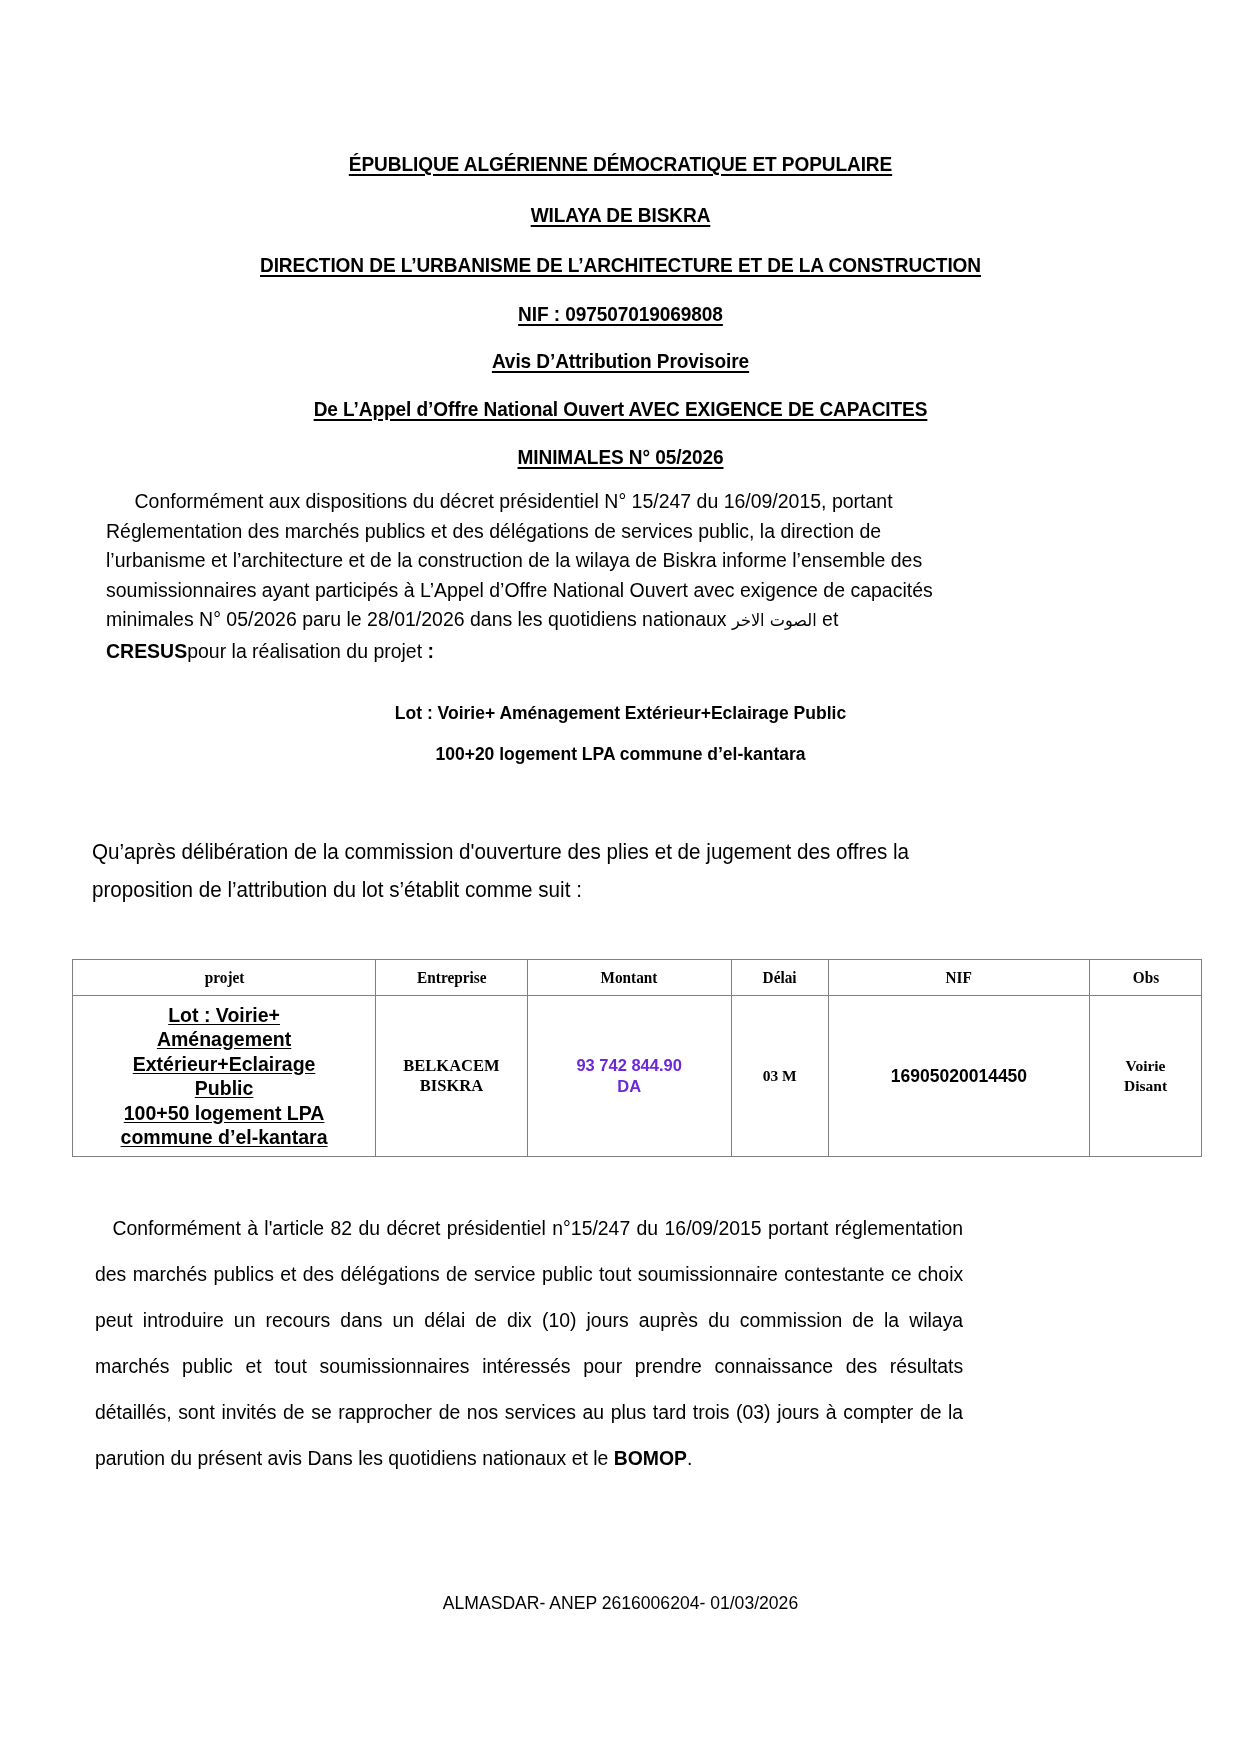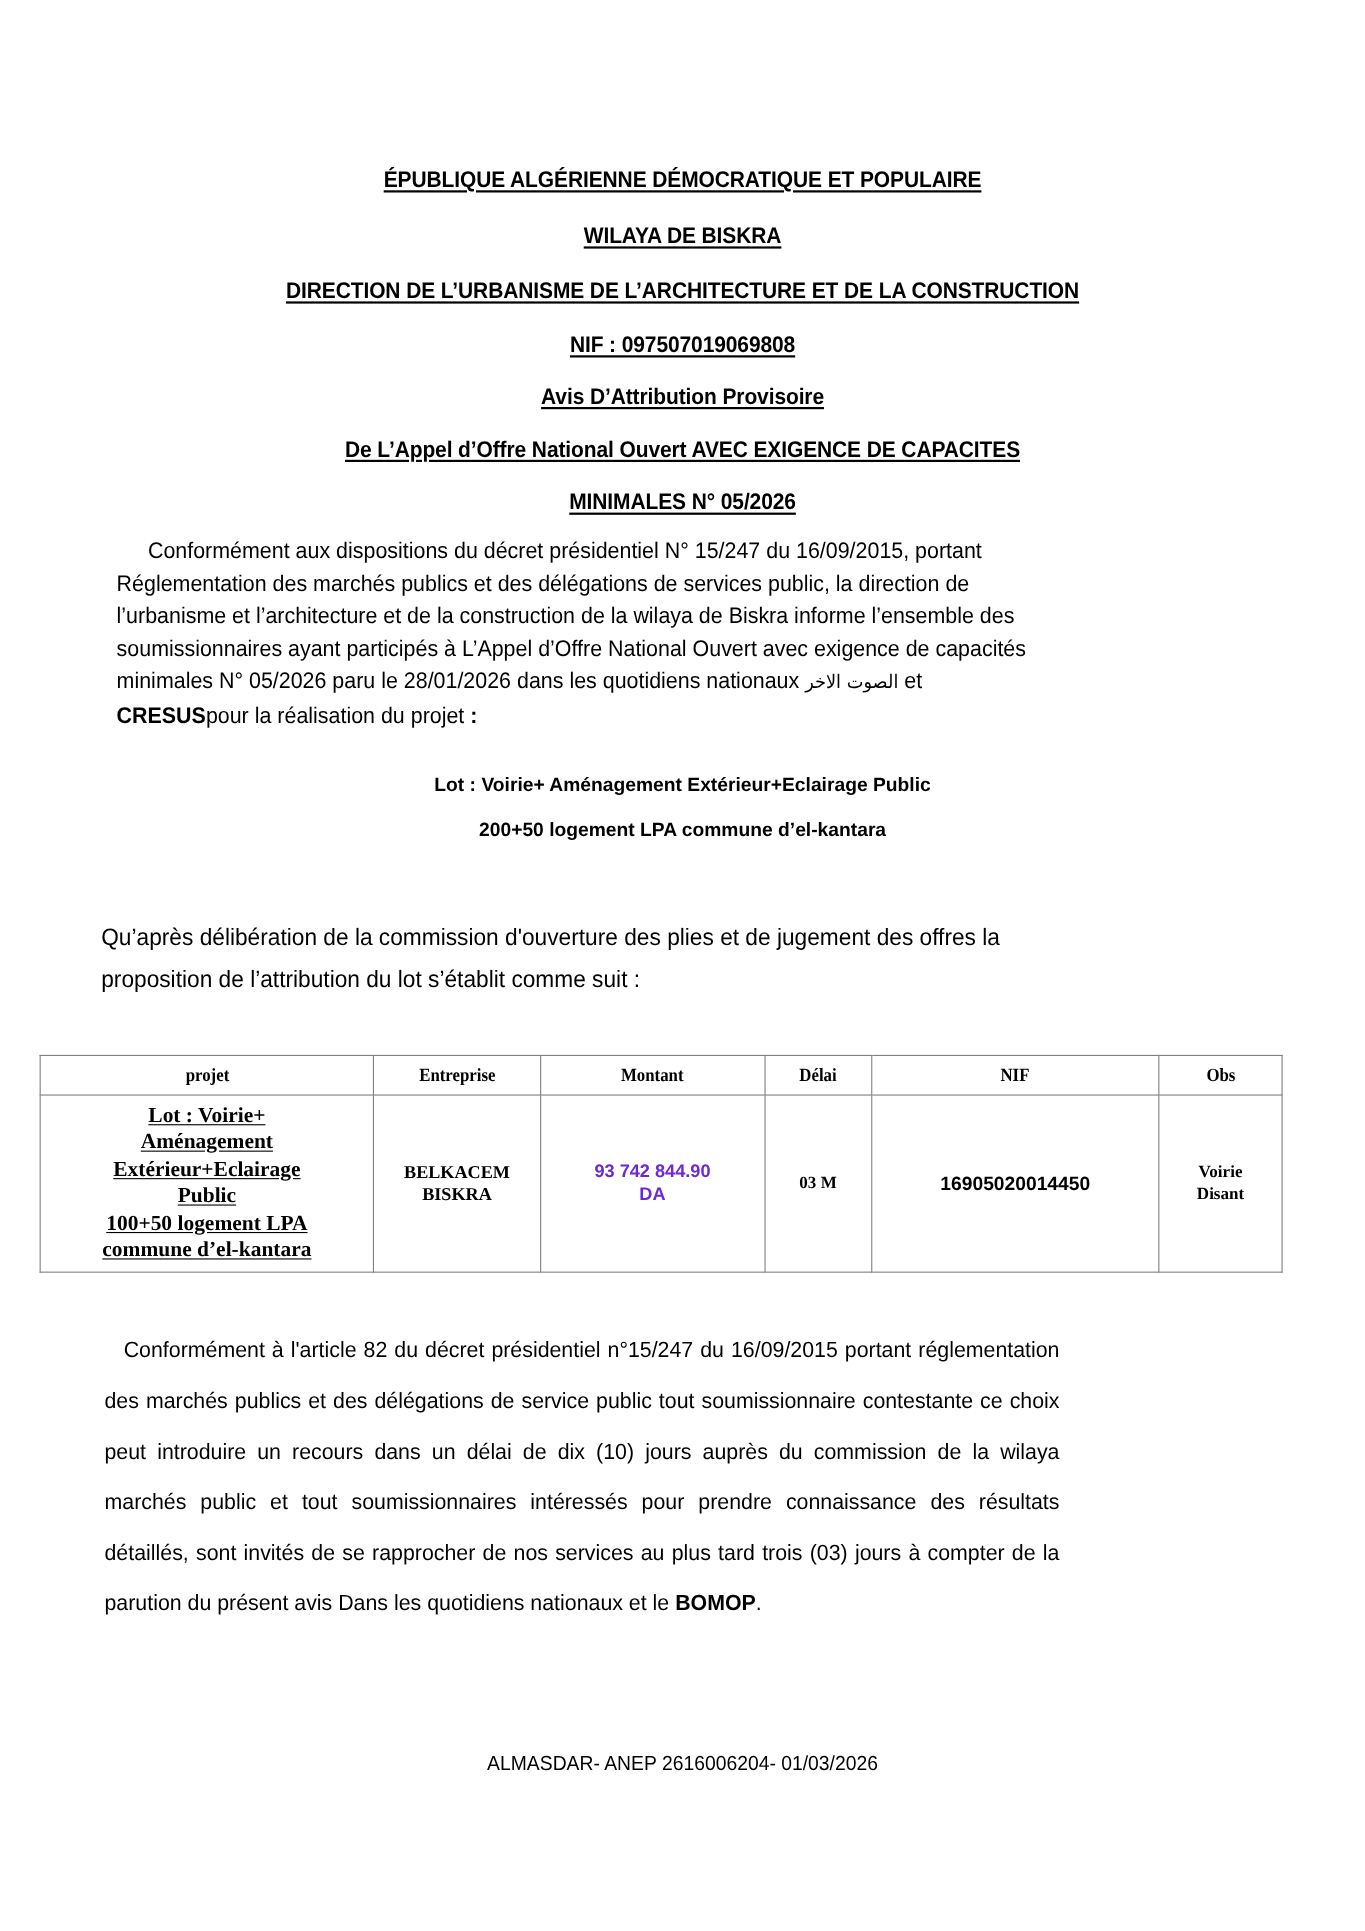--- a/index.html
+++ b/index.html
@@ -95,21 +95,21 @@
     font-family: "Liberation Sans Narrow", "Liberation Sans", sans-serif;
     font-size: 21.5px;
     line-height: 38px;
     transform: scaleX(0.96);
     transform-origin: left top;
   }
 
   
   .table-wrap {
     position: absolute;
-    left: 36px;
+    left: 72px;
     top: 959px;
     width: 1130px;
     border-radius: 25px;
   }
   table.award {
     border-collapse: collapse;
     width: 1130px;
     table-layout: fixed;
   }
   table.award td, table.award th {
@@ -126,21 +126,21 @@
     transform: scaleX(0.9);
   }
   .col-projet     { width: 290px; }
   .col-entreprise { width: 145px; }
   .col-montant    { width: 195px; }
   .col-delai      { width: 93px;  }
   .col-nif        { width: 250px; }
   .col-obs        { width: 107px; }
 
   td.cell-projet {
-    font-family: Liberation Serif, serif;
+    font-family: Liberation Sans, sans-serif;
     font-weight: bold;
     font-size: 19.5px;
     line-height: 24.5px;
     height: 160px;
     padding: 6px 4px;
   }
   td.cell-projet .u {
     text-decoration: underline;
     text-underline-offset: 2px;
   }
@@ -212,21 +212,21 @@
   <div class="heading h-2"><span class="u">WILAYA DE BISKRA</span></div>
   <div class="heading h-3"><span class="u">DIRECTION DE L’URBANISME DE L’ARCHITECTURE ET DE LA CONSTRUCTION</span></div>
   <div class="heading h-4"><span class="u">NIF : 097507019069808</span></div>
   <div class="heading h-5"><span class="u">Avis D’Attribution Provisoire</span></div>
   <div class="heading h-6"><span class="u">De L’Appel d’Offre National Ouvert AVEC EXIGENCE DE CAPACITES</span></div>
   <div class="heading h-7"><span class="u"> MINIMALES N° 05/2026</span></div>
 
   <div class="intro"><span class="indent"></span><span>Conformément aux dispositions du décret présidentiel N° 15/247 du 16/09/2015, portant Réglementation des marchés publics et des délégations de services public, la direction de l’urbanisme et l’architecture  et de la construction de la wilaya de Biskra informe l’ensemble des soumissionnaires ayant participés à L’Appel d’Offre   National Ouvert avec exigence de capacités minimales N° 05/2026 paru le 28/01/2026 dans les quotidiens nationaux   </span><span class="ar">الصوت الاخر</span><span> et </span><b>CRESUS</b><span>pour la réalisation du projet </span><b>:</b></div>
 
   <div class="lot-line lot-1"><span>Lot : Voirie+ Aménagement Extérieur+Eclairage Public</span></div>
-  <div class="lot-line lot-2"><span>200+50 logement LPA commune d’el-kantara</span></div>
+  <div class="lot-line lot-2"><span>100+20 logement LPA commune d’el-kantara</span></div>
 
   <div class="para2">Qu’après délibération de la commission d'ouverture des plies et de jugement des offres la proposition   de l’attribution du lot  s’établit comme suit :</div>
 
   <div class="table-wrap">
     <table class="award">
       <colgroup>
         <col class="col-projet">
           <col class="col-entreprise">
           <col class="col-montant">
         <col class="col-delai">

